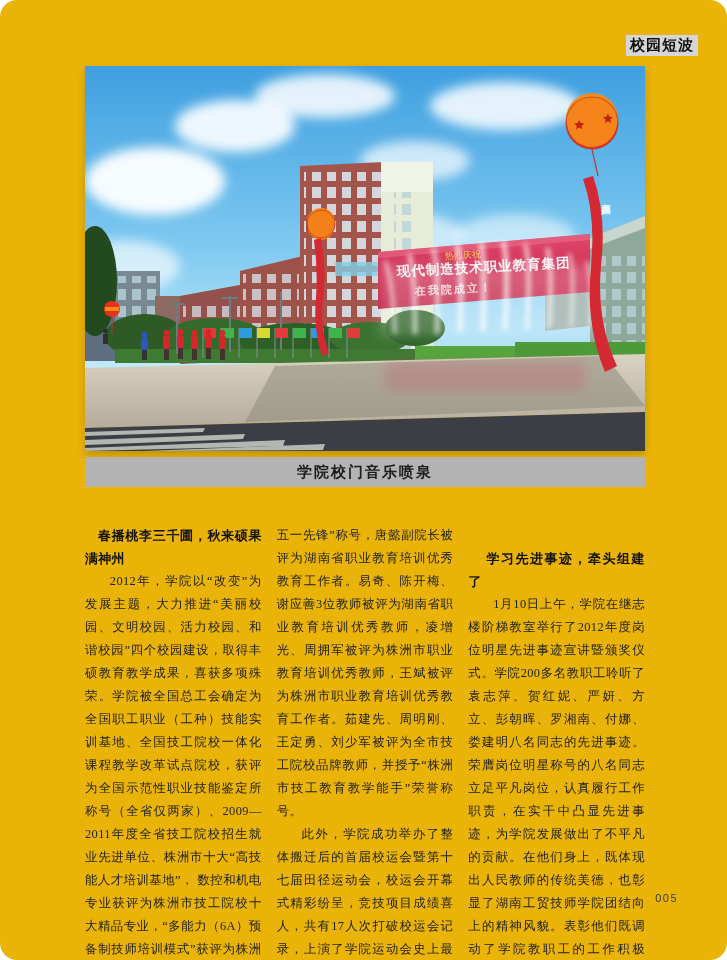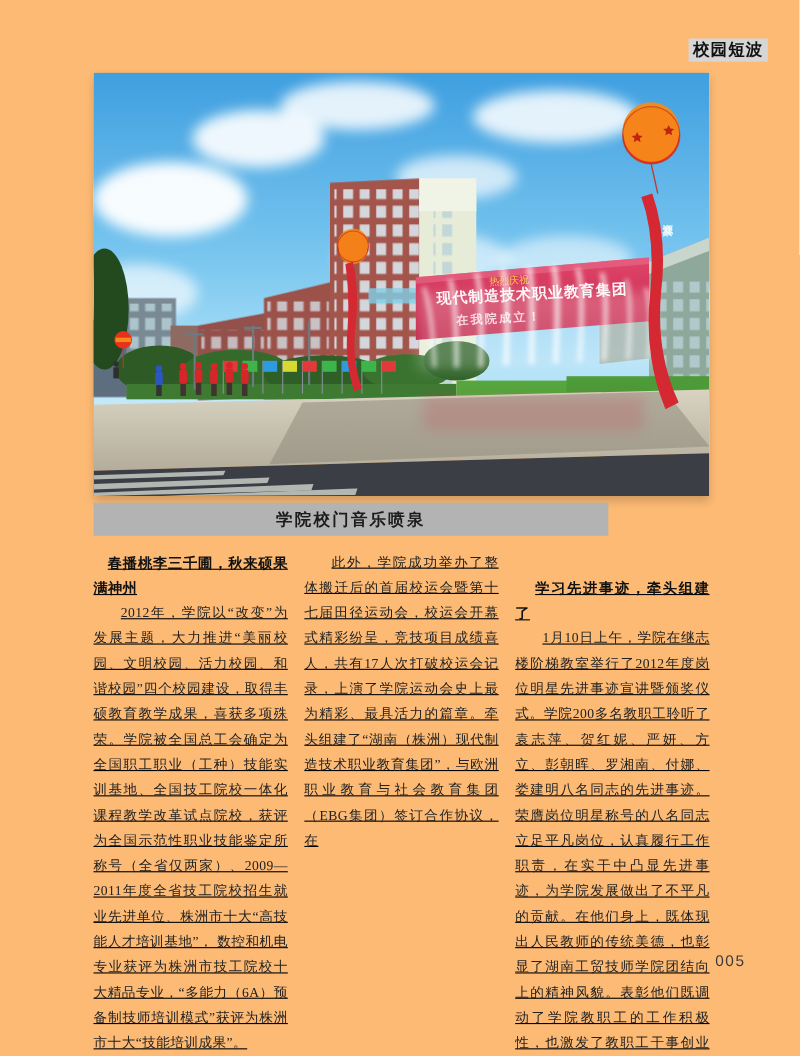--- a/index.html
+++ b/index.html
@@ -1,43 +1,43 @@
 <!DOCTYPE html>
 <html><head>
 <meta charset="utf-8">
 <style>
   html,body{margin:0;padding:0;background:#ffffff;width:727px;height:960px;overflow:hidden;
     font-family:"Liberation Serif",serif;-webkit-font-smoothing:antialiased;}
-  .page{position:relative;width:727px;height:960px;background:#fdba74;}
+  .page{position:relative;width:727px;height:960px;background:#eab308;border-radius:17px;}
 
   .header-label{position:absolute;top:35px;right:29px;
     font-family:"Liberation Sans",sans-serif;font-weight:bold;font-size:15px;color:#111;
     background:#d6d6d6;padding:1px 4px;letter-spacing:1px;}
 
   .photo-frame{position:absolute;left:85px;top:66px;width:560px;height:385px;overflow:hidden;
     box-shadow:0 4px 8px rgba(0,0,0,.18);}
   .photo-frame svg{display:block;}
 
-  .caption-bar{position:absolute;left:85px;top:457px;width:468px;height:30px;background:#b3b3b3;
+  .caption-bar{position:absolute;left:85px;top:457px;width:560px;height:30px;background:#b3b3b3;
     display:flex;align-items:center;justify-content:center;}
   .caption-bar .cap{font-family:"Liberation Sans",sans-serif;font-weight:bold;font-size:15px;
     color:#1c1c1c;letter-spacing:2px;}
 
-  .article{position:absolute;left:85px;top:500px;width:560px;height:412px;display:flex;gap:15px;text-decoration:underline;}
+  .article{position:absolute;left:85px;top:524px;width:560px;height:412px;display:flex;gap:15px;}
   .col{flex:1 1 0;font-size:12.4px;line-height:23px;color:#222;text-align:justify;letter-spacing:.4px;}
   .col p{margin:0;}
   .t-head{font-family:"Liberation Sans",sans-serif;font-weight:bold;font-size:13px;color:#111;
     text-indent:1em;letter-spacing:.2px;}
   .t-sub{font-weight:bold;text-indent:1.6em;}
   .indent{text-indent:2em;}
   .sec-head{font-family:"Liberation Sans",sans-serif;font-weight:bold;font-size:13px;color:#111;
     text-indent:1.4em;margin-top:23px !important;}
 
-  .page-number{position:absolute;right:49px;top:865px;font-family:"Liberation Sans",sans-serif;
-    font-size:14px;color:#3a3a3a;letter-spacing:1.5px;}
+  .page-number{position:absolute;right:49px;top:892px;font-family:"Liberation Sans",sans-serif;
+    font-size:11px;color:#3a3a3a;letter-spacing:1.5px;}
 </style>
 </head>
 <body>
 
 <div class="page">
 
   <div class="header-label">校园短波</div>
 
   <div class="photo-frame">
     <svg width="560" height="385" viewBox="0 0 560 385">
@@ -245,20 +245,21 @@
     <span class="cap">学院校门音乐喷泉</span>
   </div>
 
   <div class="article">
     <div class="col">
       <p class="t-head">春播桃李三千圃，秋来硕果满神州</p>
       <p class="indent">2012年，学院以“改变”为发展主题，大力推进“美丽校园、文明校园、活力校园、和谐校园”四个校园建设，取得丰硕教育教学成果，喜获多项殊荣。学院被全国总工会确定为全国职工职业（工种）技能实训基地、全国技工院校一体化课程教学改革试点院校，获评为全国示范性职业技能鉴定所称号（全省仅两家）、2009—2011年度全省技工院校招生就业先进单位、株洲市十大“高技能人才培训基地”， 数控和机电专业获评为株洲市技工院校十大精品专业，“多能力（6A）预备制技师培训模式”获评为株洲市十大“技能培训成果”。</p>
 
     </div>
     <div class="col">
+      <p>五一先锋”称号，唐懿副院长被评为湖南省职业教育培训优秀教育工作者。易奇、陈开梅、谢应善3位教师被评为湖南省职业教育培训优秀教师，凌增光、周拥军被评为株洲市职业教育培训优秀教师，王斌被评为株洲市职业教育培训优秀教育工作者。茹建先、周明刚、王定勇、刘少军被评为全市技工院校品牌教师，并授予“株洲市技工教育教学能手”荣誉称号。</p>
       <p class="indent">此外，学院成功举办了整体搬迁后的首届校运会暨第十七届田径运动会，校运会开幕式精彩纷呈，竞技项目成绩喜人，共有17人次打破校运会记录，上演了学院运动会史上最为精彩、最具活力的篇章。牵头组建了“湖南（株洲）现代制造技术职业教育集团”，与欧洲职业教育与社会教育集团（EBG集团）签订合作协议，在</p>
     </div>
     <div class="col">
       <p class="sec-head">学习先进事迹，牵头组建了</p>
       <p class="indent">1月10日上午，学院在继志楼阶梯教室举行了2012年度岗位明星先进事迹宣讲暨颁奖仪式。学院200多名教职工聆听了袁志萍、贺红妮、严妍、方立、彭朝晖、罗湘南、付娜、娄建明八名同志的先进事迹。荣膺岗位明星称号的八名同志立足平凡岗位，认真履行工作职责，在实干中凸显先进事迹，为学院发展做出了不平凡的贡献。在他们身上，既体现出人民教师的传统美德，也彰显了湖南工贸技师学院团结向上的精神风貌。表彰他们既调动了学院教职工的工作积极性，也激发了教职工干事创业的激情。</p>
     </div>
   </div>
 
   <div class="page-number">005</div>
 

